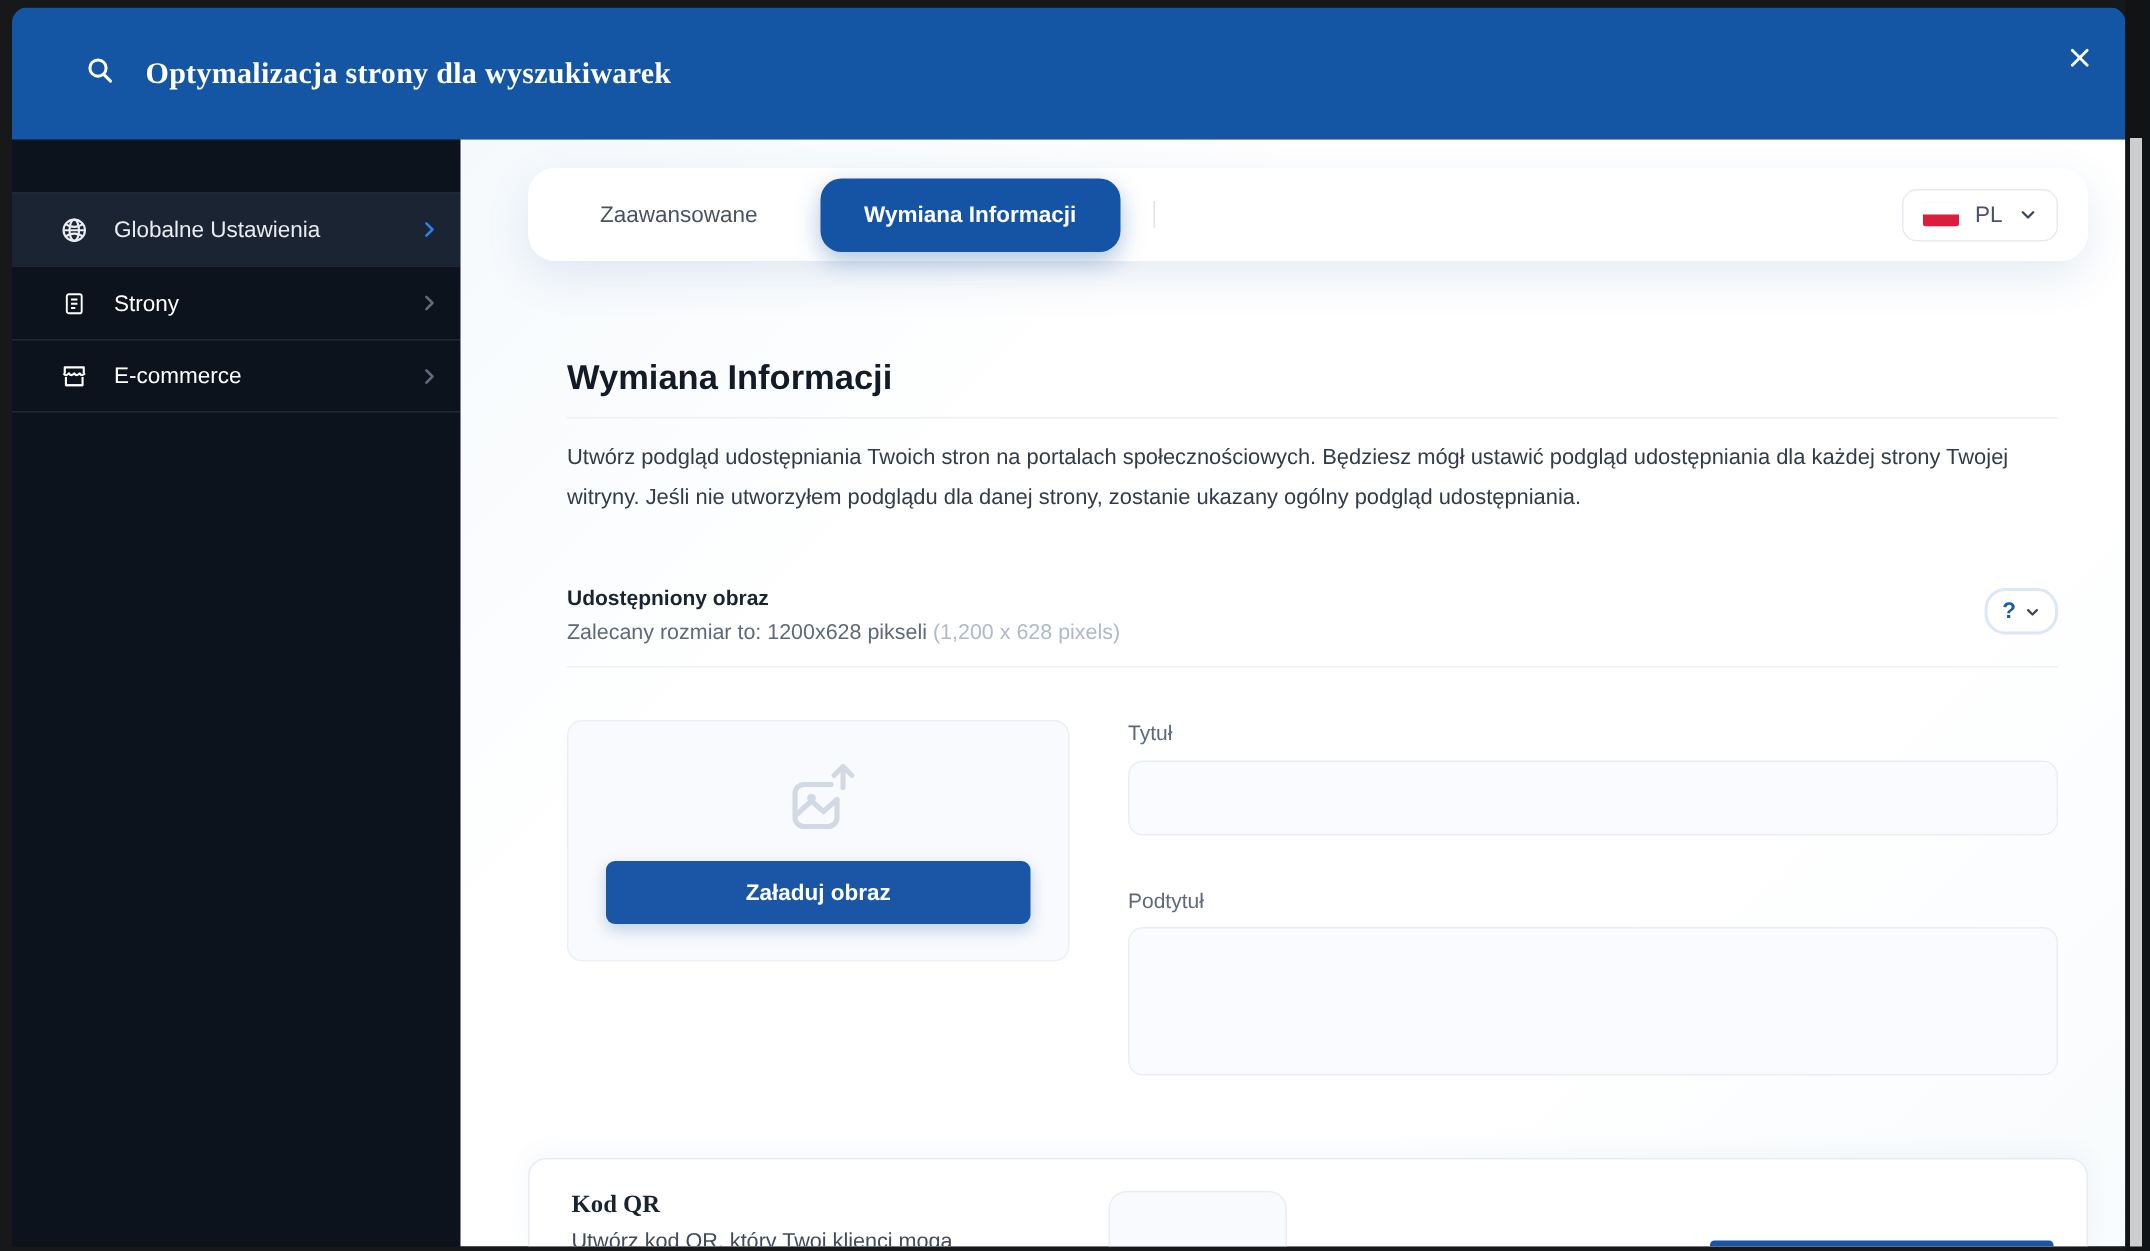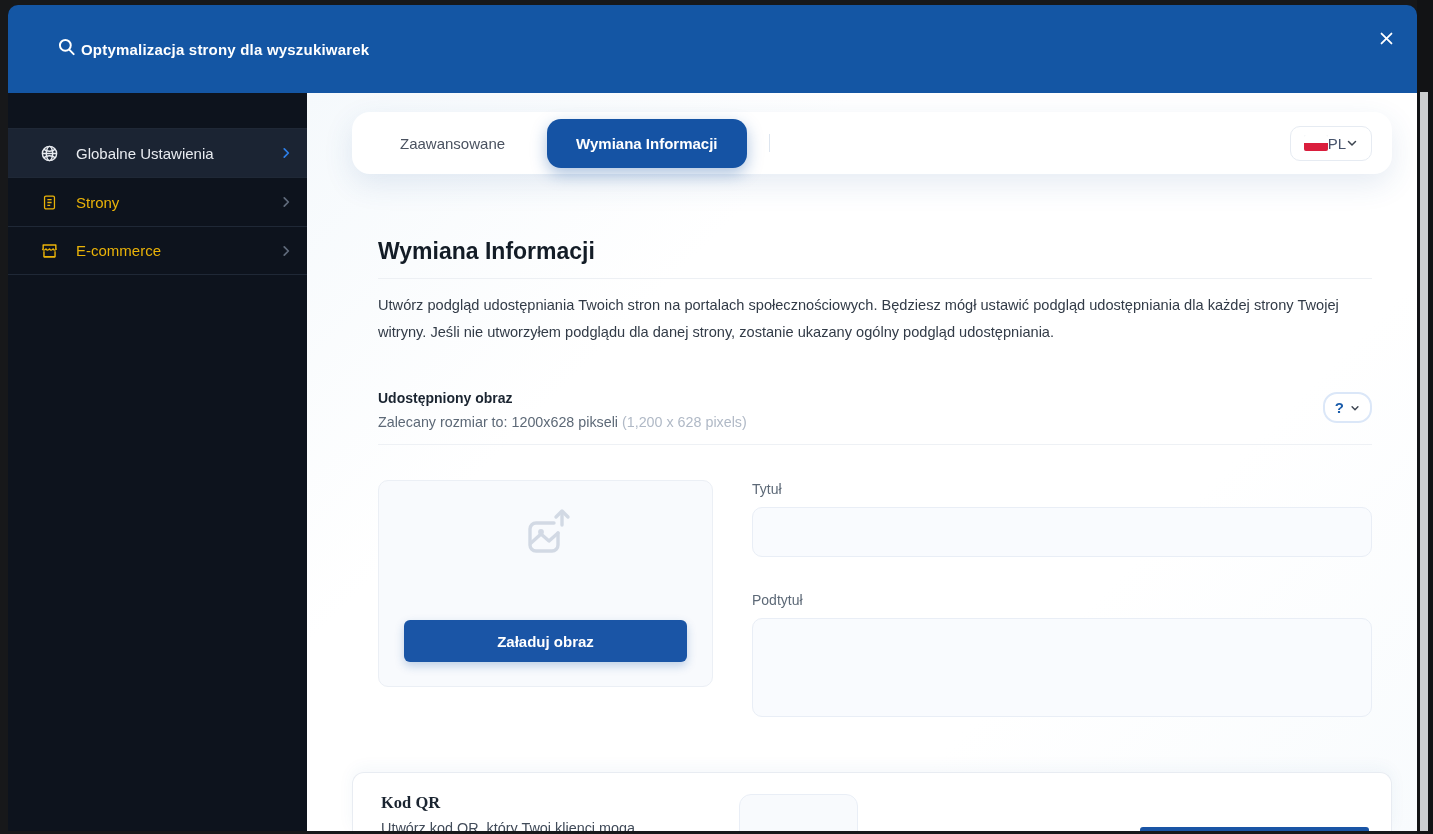--- a/index.html
+++ b/index.html
@@ -27,36 +27,36 @@
     display:flex; flex-direction:column;
     background:#0d131d;
   }
 
   .modal-header {
     height:88px; flex:0 0 88px; background:#1456a4;
     display:flex; align-items:center; position:relative;
     padding-left:49px; color:#ffffff;
   }
   .modal-header .title {
-    font-size:15px; font-weight:bold; margin-left:4px; letter-spacing:.2px;
+    font-size:20px; font-weight:bold; margin-left:20px; letter-spacing:.2px;font-family:Liberation Serif, serif;
   }
   .close-btn {
     position:absolute; right:18px; top:20px; width:26px; height:26px;
     display:flex; align-items:center; justify-content:center;
     color:#ffffff; cursor:pointer;
   }
 
   .modal-body { flex:1; display:flex; min-height:0; }
 
   
   .sidebar { width:299px; flex:0 0 299px; background:#0d131d; padding-top:35px; }
   .side-item {
     height:49px; display:flex; align-items:center;
     border-top:1px solid #1f2836; padding:0 14px 0 32px;
-    color:#eab308; font-size:15px; cursor:pointer;
+    color:#ffffff; font-size:15px; cursor:pointer;
   }
   .side-item:last-child { border-bottom:1px solid #1f2836; }
   .side-item.active { background:#1b2433; color:#e8ebf0; }
   .side-item .s-icon { width:19px; height:19px; display:flex; align-items:center; justify-content:center; }
   .side-item .s-label { margin-left:17px; flex:1; }
   .side-item .chev { color:#5f6a7a; display:flex; }
   .side-item.active .chev { color:#2d7ee6; }
 
   
   .main {
@@ -75,21 +75,21 @@
   .tab + .tab { margin-left:12px; }
   .tab.pill {
     background:#1553a4; color:#ffffff; font-weight:bold;
     border-radius:14px; padding:16px 29px; margin-left:24px;
     box-shadow:0 6px 16px rgba(21,83,164,.35);
   }
   .tab-divider { width:1px; height:18px; background:#dde5ef; margin-left:22px; }
   .tab-spacer { flex:1; }
 
   .lang-select {
-    display:flex; align-items:center; 
+    display:flex; align-items:center; gap:11px;
     border:1px solid #e6ebf2; border-radius:10px;
     padding:8px 13px; cursor:pointer; background:#ffffff;
   }
   .flag { width:24px; height:16px; border-radius:2px; overflow:hidden;
           box-shadow:0 0 0 1px #d9dde3 inset; display:flex; flex-direction:column; }
   .flag .top { flex:1; background:#ffffff; }
   .flag .bottom { flex:1; background:#da1e3d; }
   .lang-code { font-size:15px; color:#47536b; }
   .lang-select .chev-down, .help-btn .chev-down { color:#3c4450; display:flex; }
 
@@ -108,21 +108,21 @@
     display:flex; align-items:center; gap:6px;
     border:2px solid #dbe7f8; border-radius:14px; background:#ffffff;
     padding:5px 10px; cursor:pointer; margin-top:2px;
   }
   .help-q { color:#1a5cab; font-weight:bold; font-size:15px; }
   .rule2 { border:none; border-top:1px solid #eef1f5; margin-top:14px; }
 
   
   .form-row { margin-top:35px; display:flex; gap:39px; }
   .upload-card {
-    width:335px; height:207px; flex:0 0 335px;
+    width:335px; height:161px; flex:0 0 335px;
     background:#f8fafd; border:1px solid #ebeff5; border-radius:10px;
     position:relative;
   }
   .upload-icon { position:absolute; left:50%; top:26px; transform:translateX(-50%); color:#d2d9e4; }
   .upload-btn {
     position:absolute; left:25px; right:25px; bottom:24px; height:42px;
     background:#1a55a6; border:none; border-radius:6px;
     color:#ffffff; font-weight:bold; font-size:15px; cursor:pointer;
     font-family:"Liberation Sans", sans-serif;
     box-shadow:0 4px 10px rgba(21,83,164,.25);

